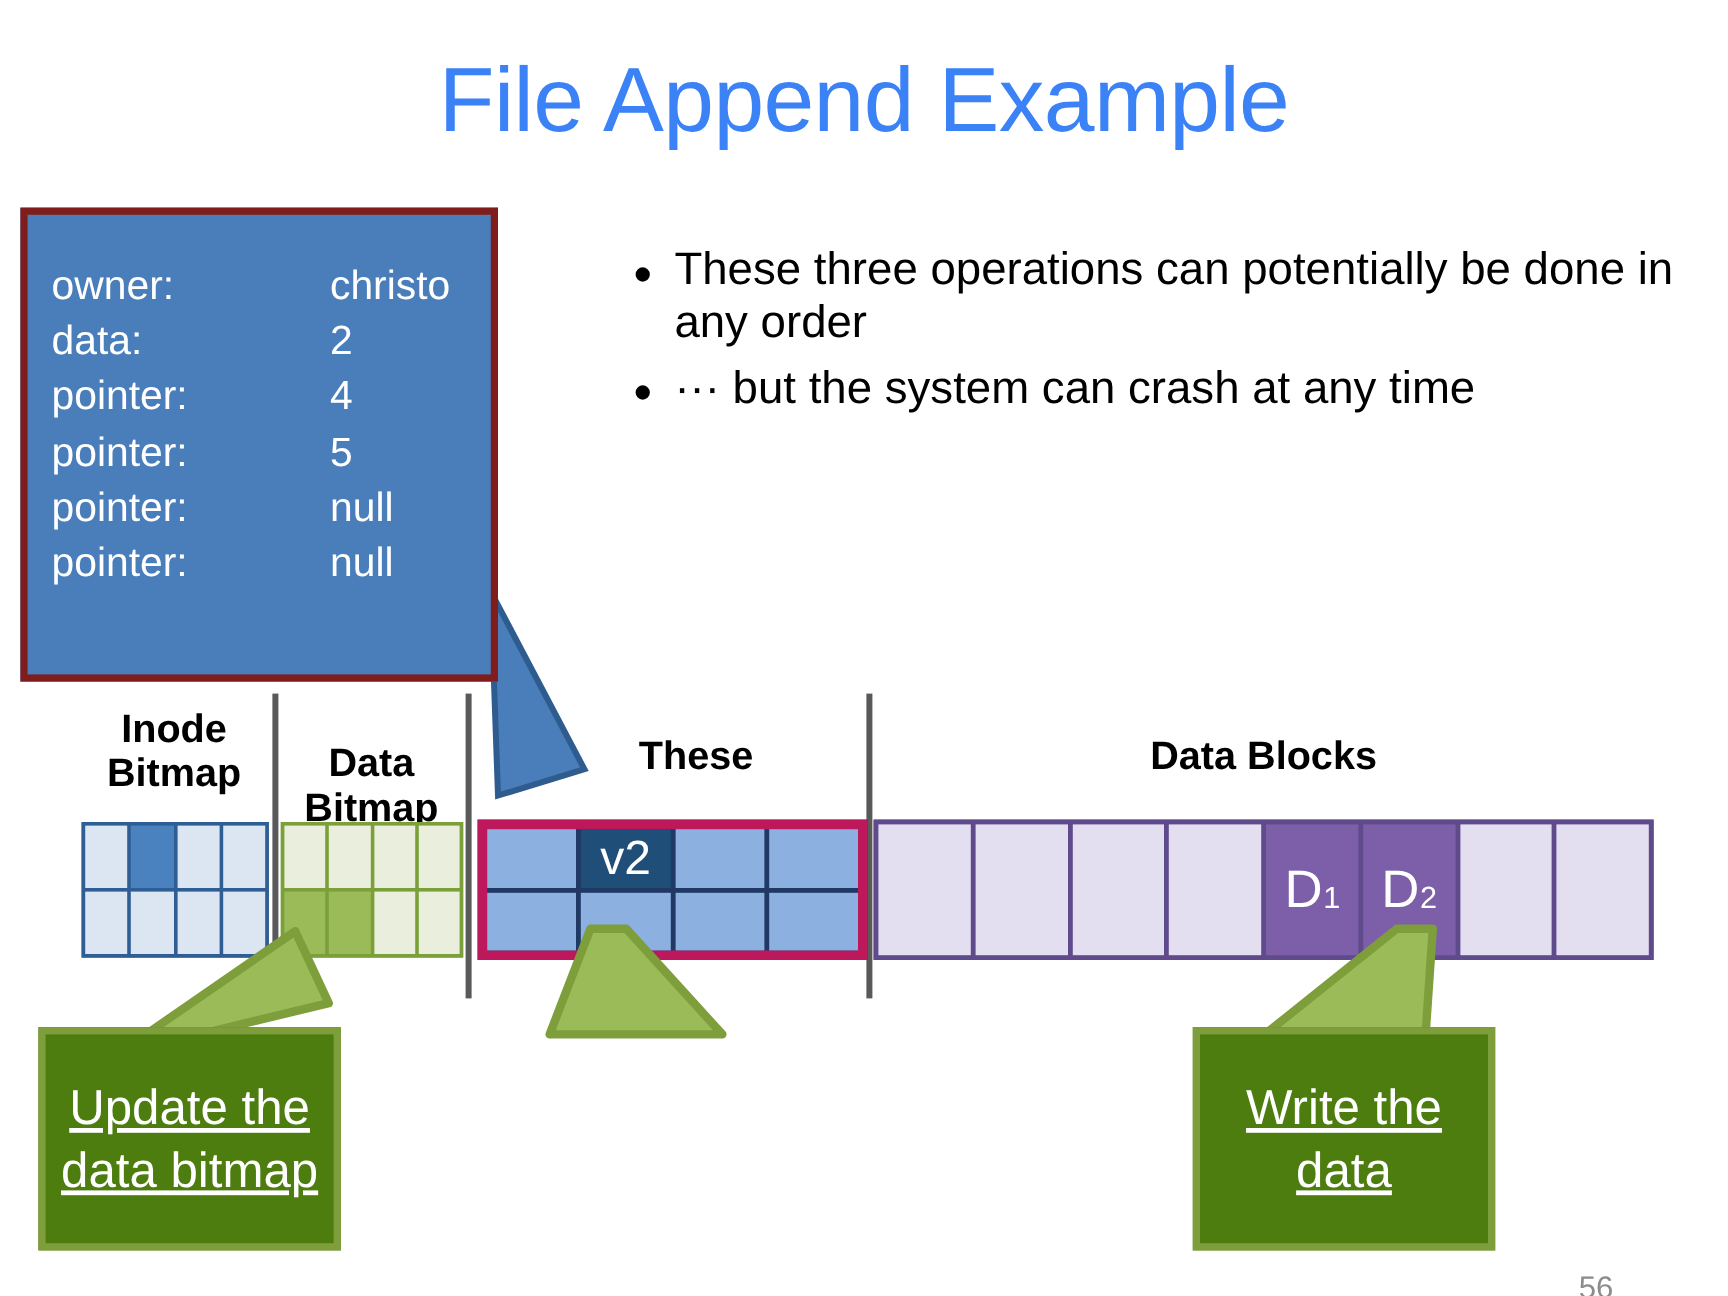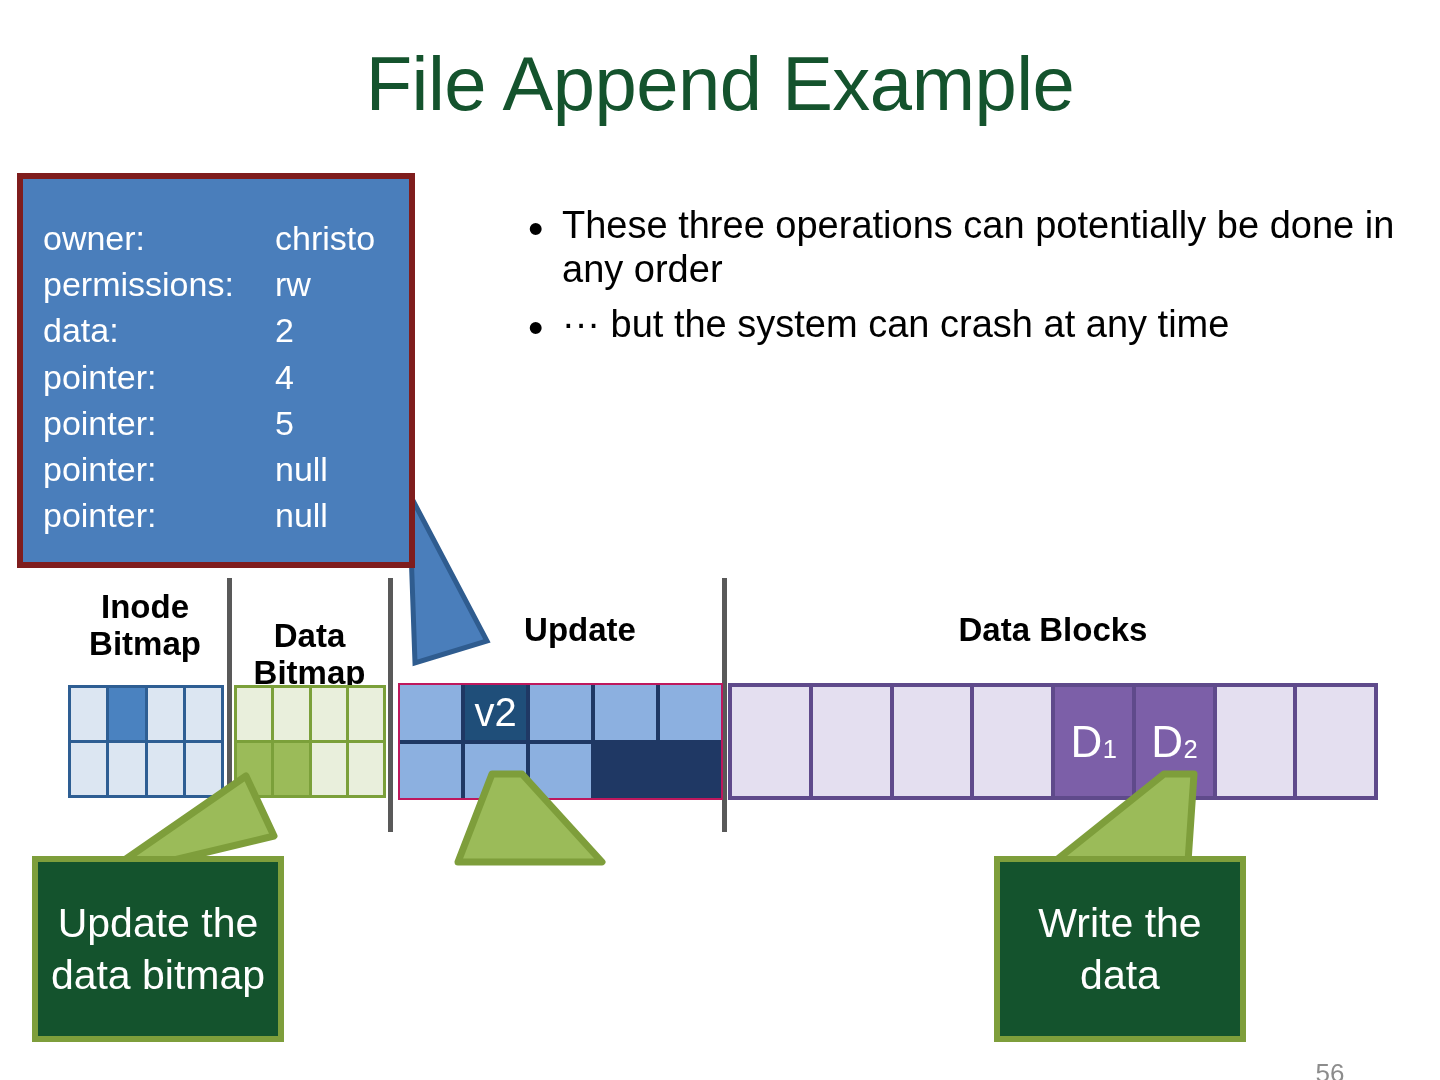--- a/index.html
+++ b/index.html
@@ -19,21 +19,21 @@
   
   #slide-title {
     position: absolute;
     left: 0;
     top: 46px;
     width: 1440px;
     text-align: center;
     font-size: 76px;
     line-height: 1.0;
     font-weight: 400;
-    color: #14532d;
+    color: #3b82f6;
     letter-spacing: -0.5px;
   }
 
   
   #inode-callout {
     position: absolute;
     left: 17px;
     top: 173px;
     width: 398px;
     height: 395px;
@@ -163,23 +163,23 @@
     background: #7ba03a;
     gap: 3px;
   }
   #grid-data-bitmap .cell { background: #e9efdc; }
   #grid-data-bitmap .cell.on { background: #9bbb59; }
 
   
   #grid-inodes {
     left: 398px; top: 683px;
     width: 325px; height: 117px;
-    grid-template-columns: repeat(5, 1fr);
+    grid-template-columns: repeat(4, 1fr);
     grid-template-rows: repeat(2, 1fr);
-    border: 2px solid #be185d;
+    border: 8px solid #be185d;
     background: #1f3864;
     gap: 4px;
   }
   #grid-inodes .cell {
     background: #8cb0e0;
     display: flex;
     align-items: center;
     justify-content: center;
     color: #ffffff;
     font-size: 40px;
@@ -212,30 +212,31 @@
     top: 0.30em;
     left: 0.02em;
   }
 
   
   .green-callout {
     position: absolute;
   }
   .green-callout .body {
     position: absolute;
-    background: #14532d;
+    background: #4d7c0f;
     border: 6px solid #7e9e3b;
     box-sizing: border-box;
     display: flex;
     align-items: center;
     justify-content: center;
     color: #ffffff;
     text-align: center;
     font-size: 41px;
     line-height: 1.28;
+    text-decoration: underline;
   }
   .green-callout svg {
     position: absolute;
     overflow: visible;
     pointer-events: none;
   }
 
   #callout-data-bitmap { left: 24px;  top: 780px; width: 300px; height: 280px; }
   #callout-data-bitmap .body { left: 8px; top: 76px; width: 252px; height: 186px; }
 
@@ -267,24 +268,20 @@
     <polygon points="392,320 398,490 470,468" fill="#4a7ebb" stroke="#2f5c8f" stroke-width="5"></polygon>
   </svg>
   <div id="inode-callout-body">
     <table id="inode-table">
       <tbody>
         <tr>
           <td class="k">owner:</td>
           <td class="v">christo</td>
         </tr>
         <tr>
-          <td class="k">permissions:</td>
-          <td class="v">rw</td>
-        </tr>
-        <tr>
           <td class="k">data:</td>
           <td class="v">2</td>
         </tr>
         <tr>
           <td class="k">pointer:</td>
           <td class="v">4</td>
         </tr>
         <tr>
           <td class="k">pointer:</td>
           <td class="v">5</td>
@@ -314,21 +311,21 @@
 </div>
 
 <div class="section-label" id="label-inode-bitmap">
   <div>Inode</div>
   <div>Bitmap</div>
 </div>
 <div class="section-label" id="label-data-bitmap">
   <div>Data</div>
   <div>Bitmap</div>
 </div>
-<div class="section-label" id="label-inodes">Update</div>
+<div class="section-label" id="label-inodes">These</div>
 <div class="section-label" id="label-data-blocks">Data Blocks</div>
 
 <div class="separator" id="sep-1"></div>
 <div class="separator" id="sep-2"></div>
 <div class="separator" id="sep-3"></div>
 
 <div class="grid" id="grid-inode-bitmap">
     <div class="cell"></div>
     <div class="cell on"></div>
     <div class="cell"></div>

